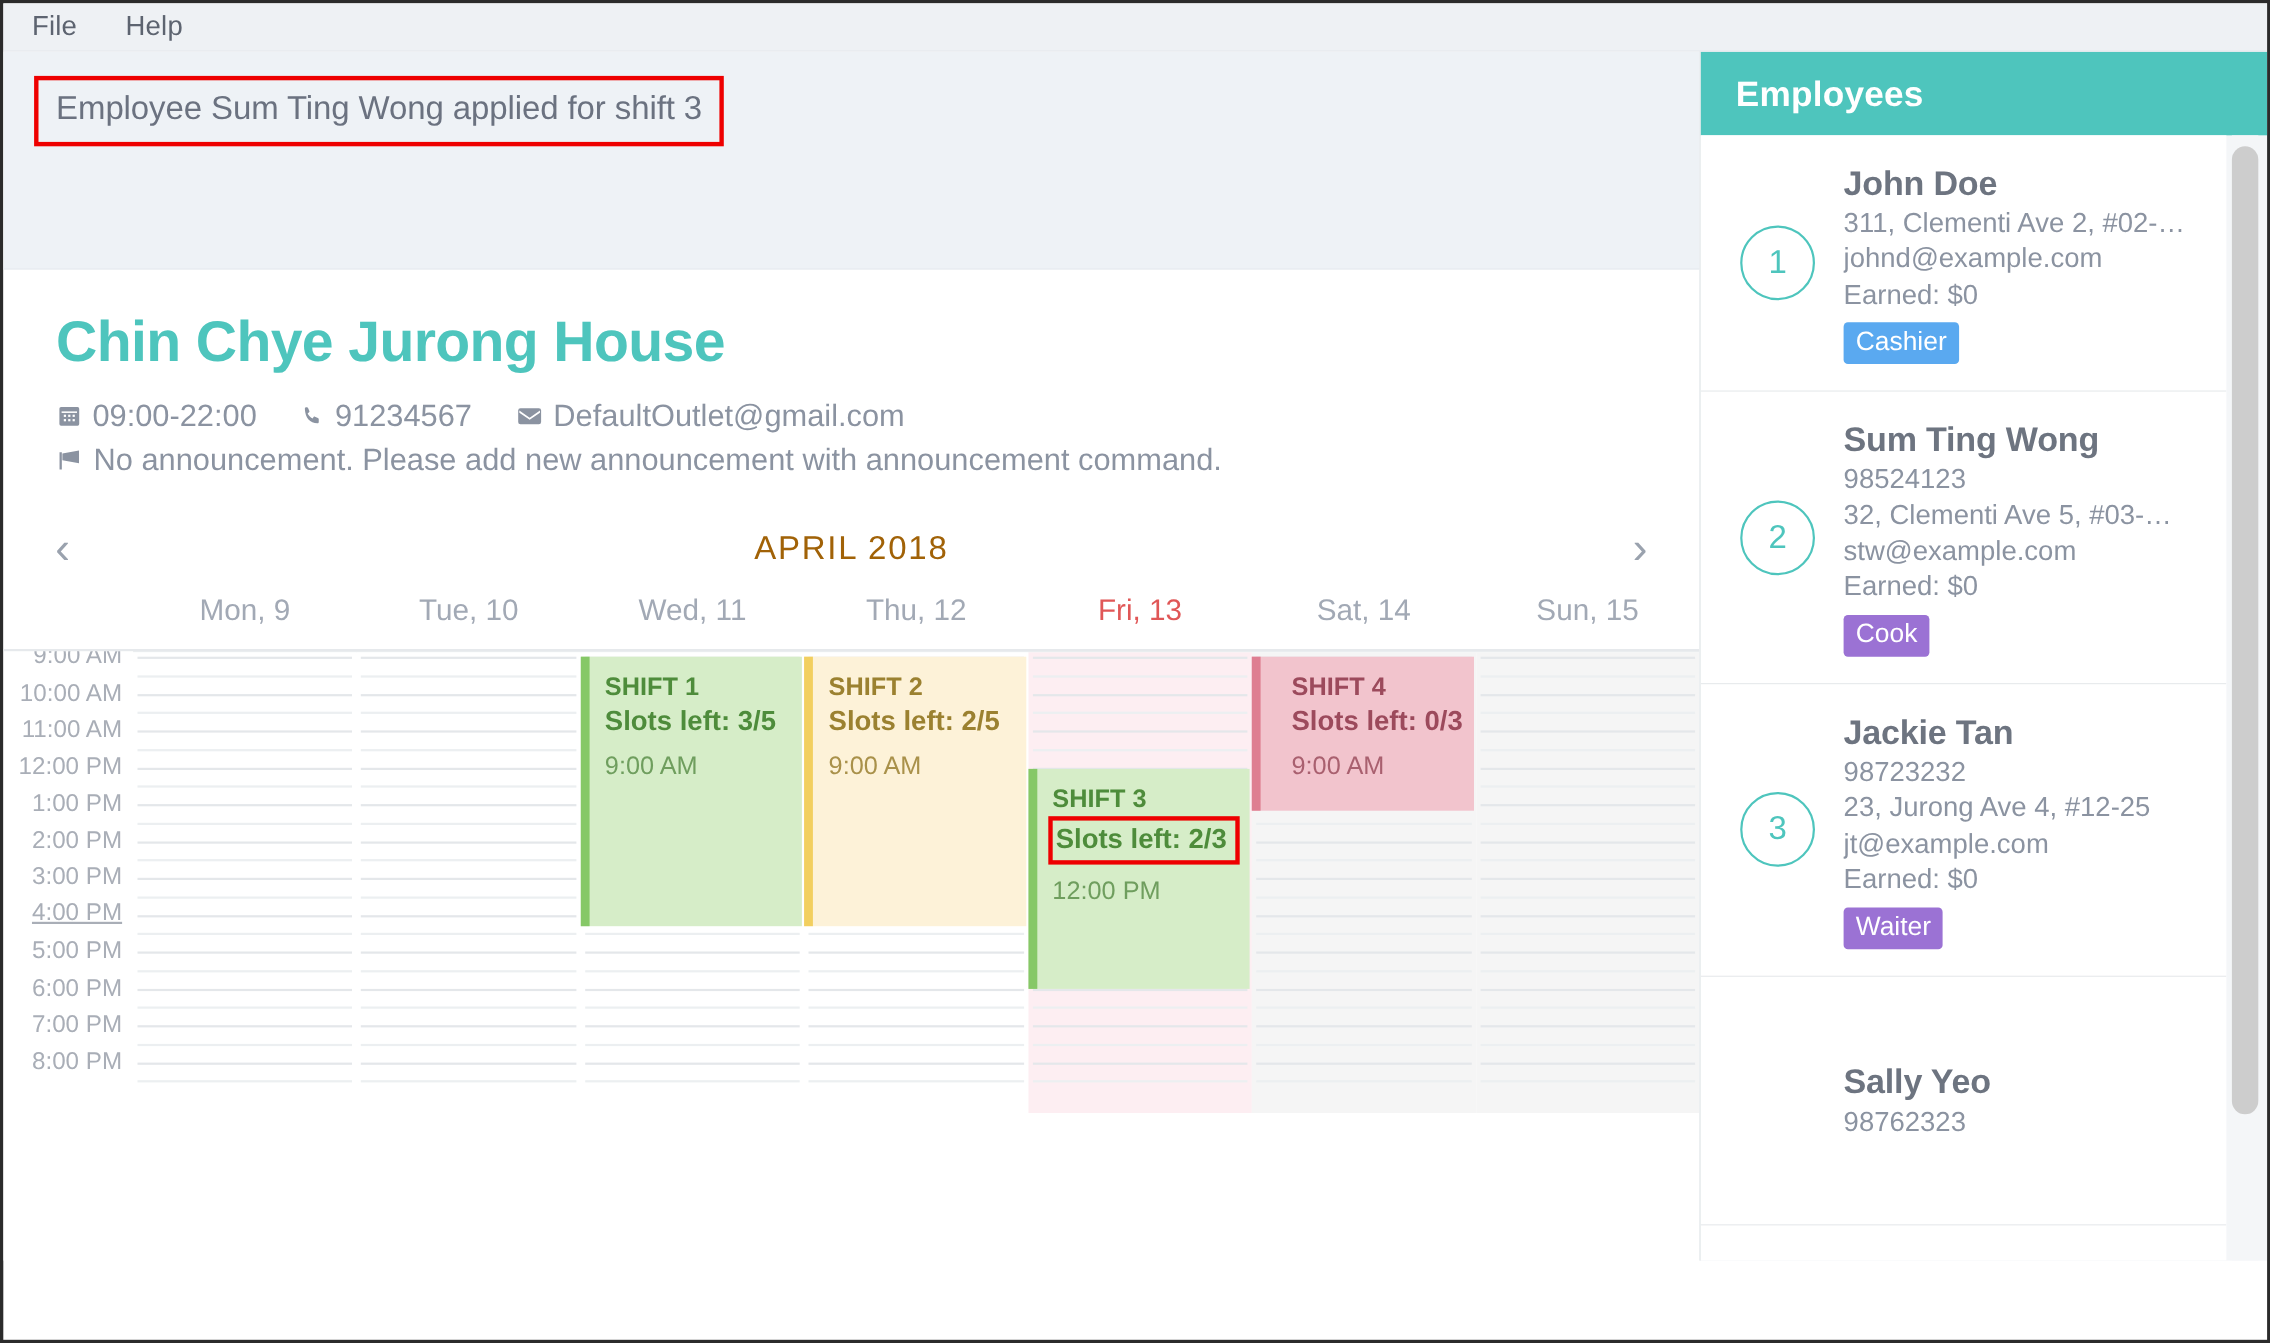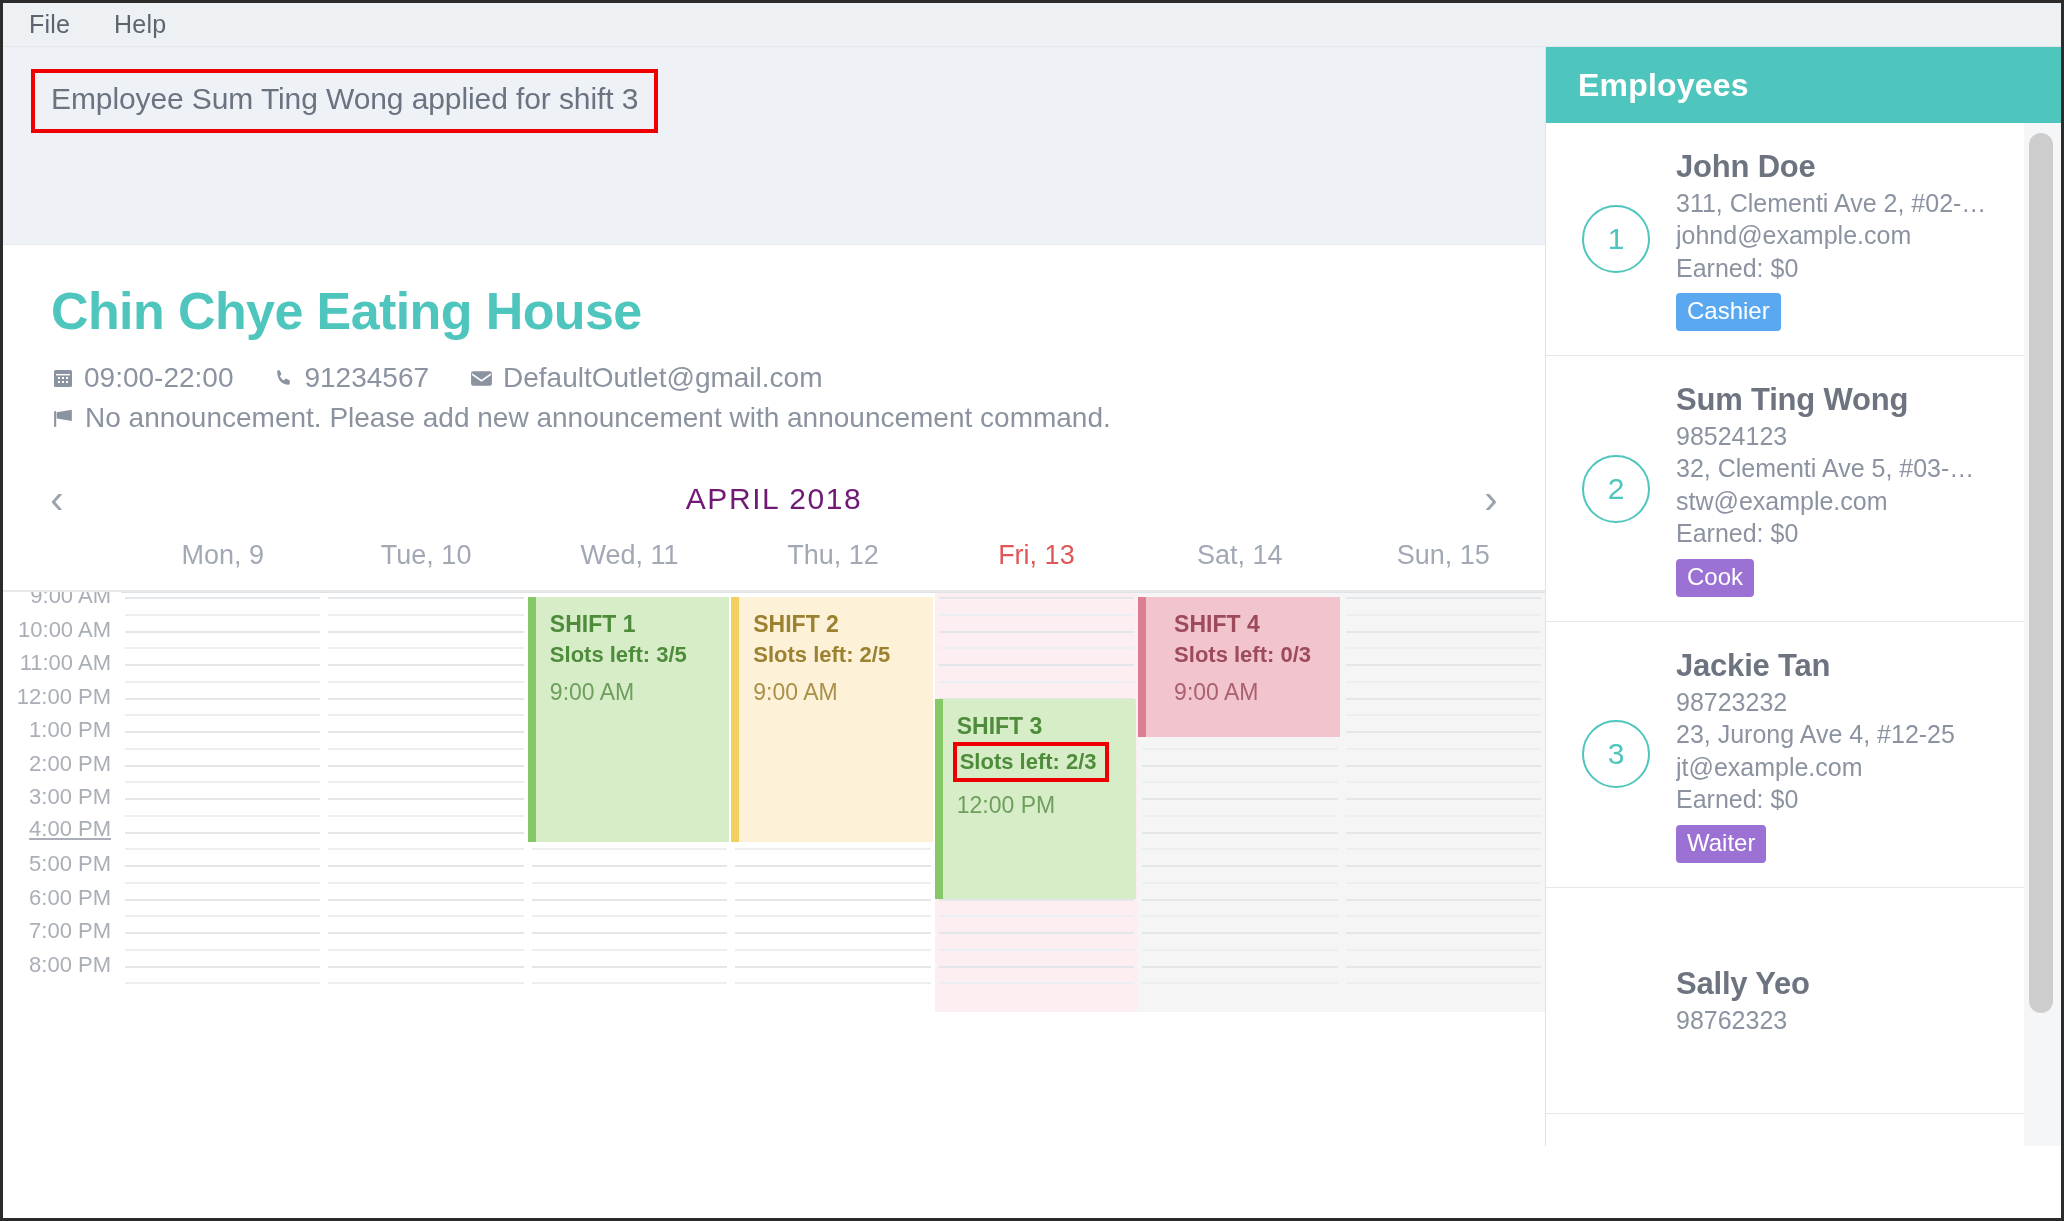--- a/index.html
+++ b/index.html
@@ -143,21 +143,21 @@
     text-align: center;
     cursor: pointer;
     line-height: 1;
     font-family: "Liberation Sans", sans-serif;
     background: none; border: none;
   }
   .cal-title {
     flex: 1;
     text-align: center;
     font-size: 30px;
-    color: #701a75;
+    color: #a16207;
     letter-spacing: 1.6px;
   }
 
   .daybar {
     display: flex;
     height: 52px;
     margin-top: 10px;
     padding-left: 118px;
     border-bottom: 2px solid #e6e9ec;
   }
@@ -215,21 +215,21 @@
 
   
   .shift {
     position: absolute;
     left: 0; right: 2px;
     border-left: 8px solid #000;
     padding: 12px 0 0 14px;
     overflow: hidden;
   }
   .shift .s-title { font-size: 23px; font-weight: bold; line-height: 1.32; }
-  .shift .s-slots { font-size: 22px; font-weight: bold; line-height: 1.32; display:inline-block; }
+  .shift .s-slots { font-size: 25px; font-weight: bold; line-height: 1.32; display:inline-block; }
   .shift .s-time  { font-size: 23px; line-height: 1.32; margin-top: 8px; }
 
   .shift.green  { background: #d6edc8; border-left-color: #86c867; }
   .shift.green .s-title, .shift.green .s-slots { color: #4e8c3b; }
   .shift.green .s-time { color: #6f9e5e; }
 
   .shift.yellow { background: #fdf2d8; border-left-color: #f2cf5f; }
   .shift.yellow .s-title, .shift.yellow .s-slots { color: #9b8130; }
   .shift.yellow .s-time { color: #a9914a; }
 
@@ -341,21 +341,21 @@
 
     <div class="main-col">
 
       <div class="notif-strip">
         <div class="notif-box">
           <div class="notif-text">Employee Sum Ting Wong applied for shift 3</div>
         </div>
       </div>
 
       <div class="outlet">
-        <div class="outlet-name">Chin Chye Eating House</div>
+        <div class="outlet-name">Chin Chye Jurong House</div>
 
         <div class="outlet-meta">
           <span class="meta-item">
             <span class="gi">
               <svg width="24" height="24" viewBox="0 0 24 24" fill="#8b93a1">
                   <rect x="3" y="4" width="18" height="17" rx="1.5"></rect>
                   <rect x="5" y="8" width="14" height="1.4" fill="#fff"></rect>
                   <rect x="7" y="11" width="2" height="2" fill="#fff"></rect>
                   <rect x="11" y="11" width="2" height="2" fill="#fff"></rect>
                   <rect x="15" y="11" width="2" height="2" fill="#fff"></rect>

